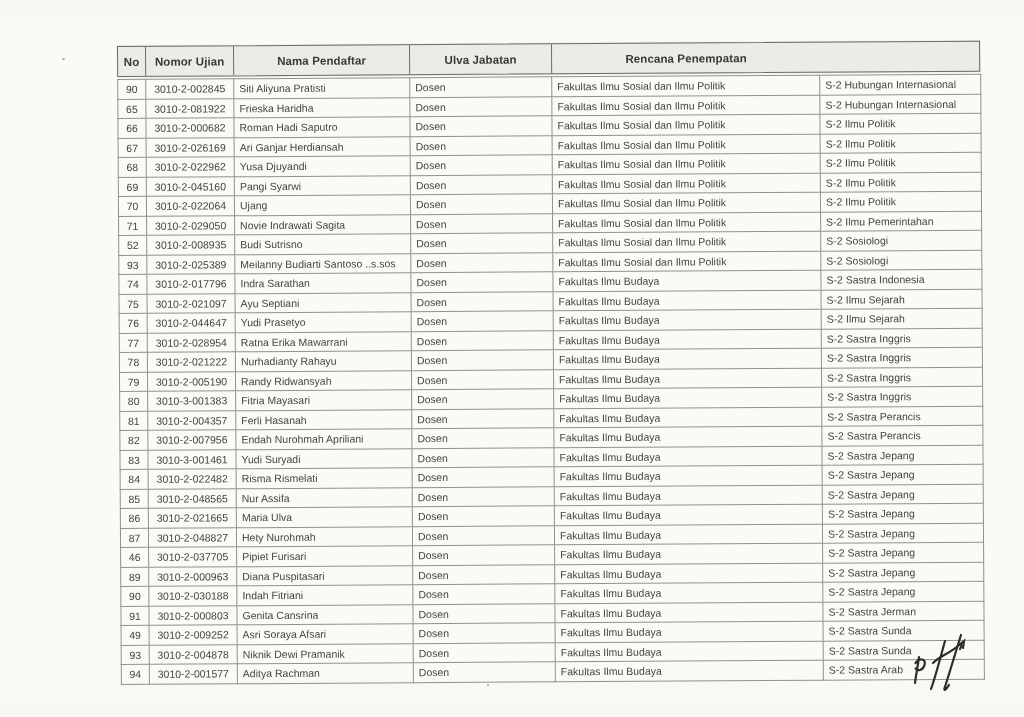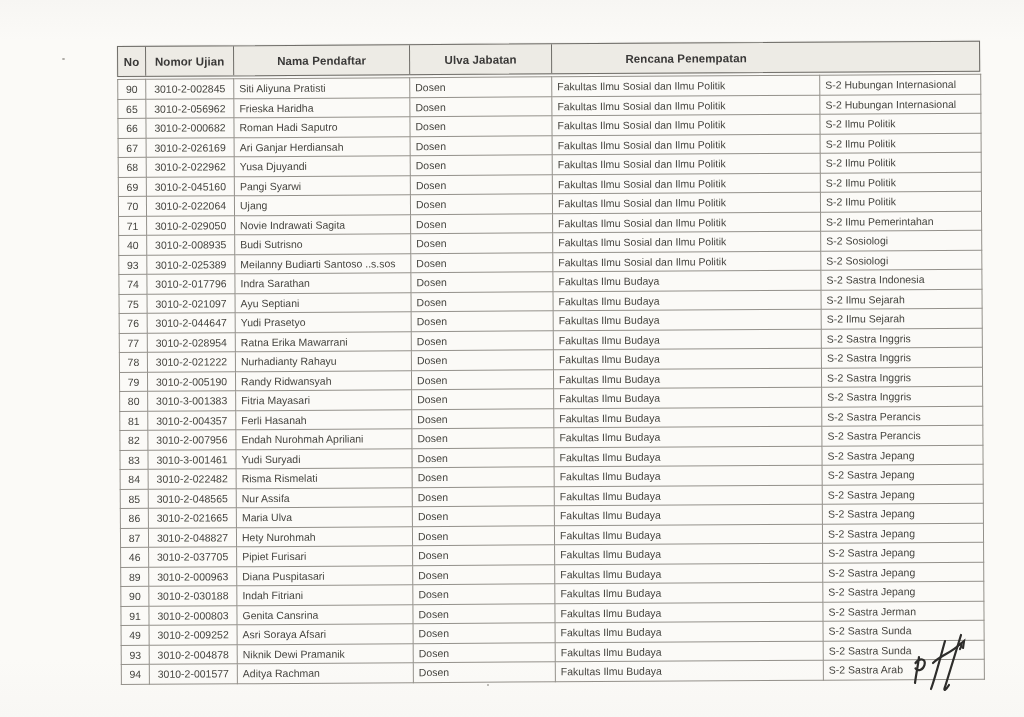--- a/index.html
+++ b/index.html
@@ -98,21 +98,21 @@
           <tr>
             <td class="c-no">90</td>
             <td class="c-num">3010-2-002845</td>
             <td class="c-name">Siti Aliyuna Pratisti</td>
             <td class="c-job">Dosen</td>
             <td class="c-place">Fakultas Ilmu Sosial dan Ilmu Politik</td>
             <td class="c-qual">S-2 Hubungan Internasional</td>
           </tr>
           <tr>
             <td class="c-no">65</td>
-            <td class="c-num">3010-2-056962</td>
+            <td class="c-num">3010-2-081922</td>
             <td class="c-name">Frieska Haridha</td>
             <td class="c-job">Dosen</td>
             <td class="c-place">Fakultas Ilmu Sosial dan Ilmu Politik</td>
             <td class="c-qual">S-2 Hubungan Internasional</td>
           </tr>
           <tr>
             <td class="c-no">66</td>
             <td class="c-num">3010-2-000682</td>
             <td class="c-name">Roman Hadi Saputro</td>
             <td class="c-job">Dosen</td>
@@ -153,21 +153,21 @@
           </tr>
           <tr>
             <td class="c-no">71</td>
             <td class="c-num">3010-2-029050</td>
             <td class="c-name">Novie Indrawati Sagita</td>
             <td class="c-job">Dosen</td>
             <td class="c-place">Fakultas Ilmu Sosial dan Ilmu Politik</td>
             <td class="c-qual">S-2 Ilmu Pemerintahan</td>
           </tr>
           <tr>
-            <td class="c-no">40</td>
+            <td class="c-no">52</td>
             <td class="c-num">3010-2-008935</td>
             <td class="c-name">Budi Sutrisno</td>
             <td class="c-job">Dosen</td>
             <td class="c-place">Fakultas Ilmu Sosial dan Ilmu Politik</td>
             <td class="c-qual">S-2 Sosiologi</td>
           </tr>
           <tr>
             <td class="c-no">93</td>
             <td class="c-num">3010-2-025389</td>
             <td class="c-name">Meilanny Budiarti Santoso ..s.sos</td>

